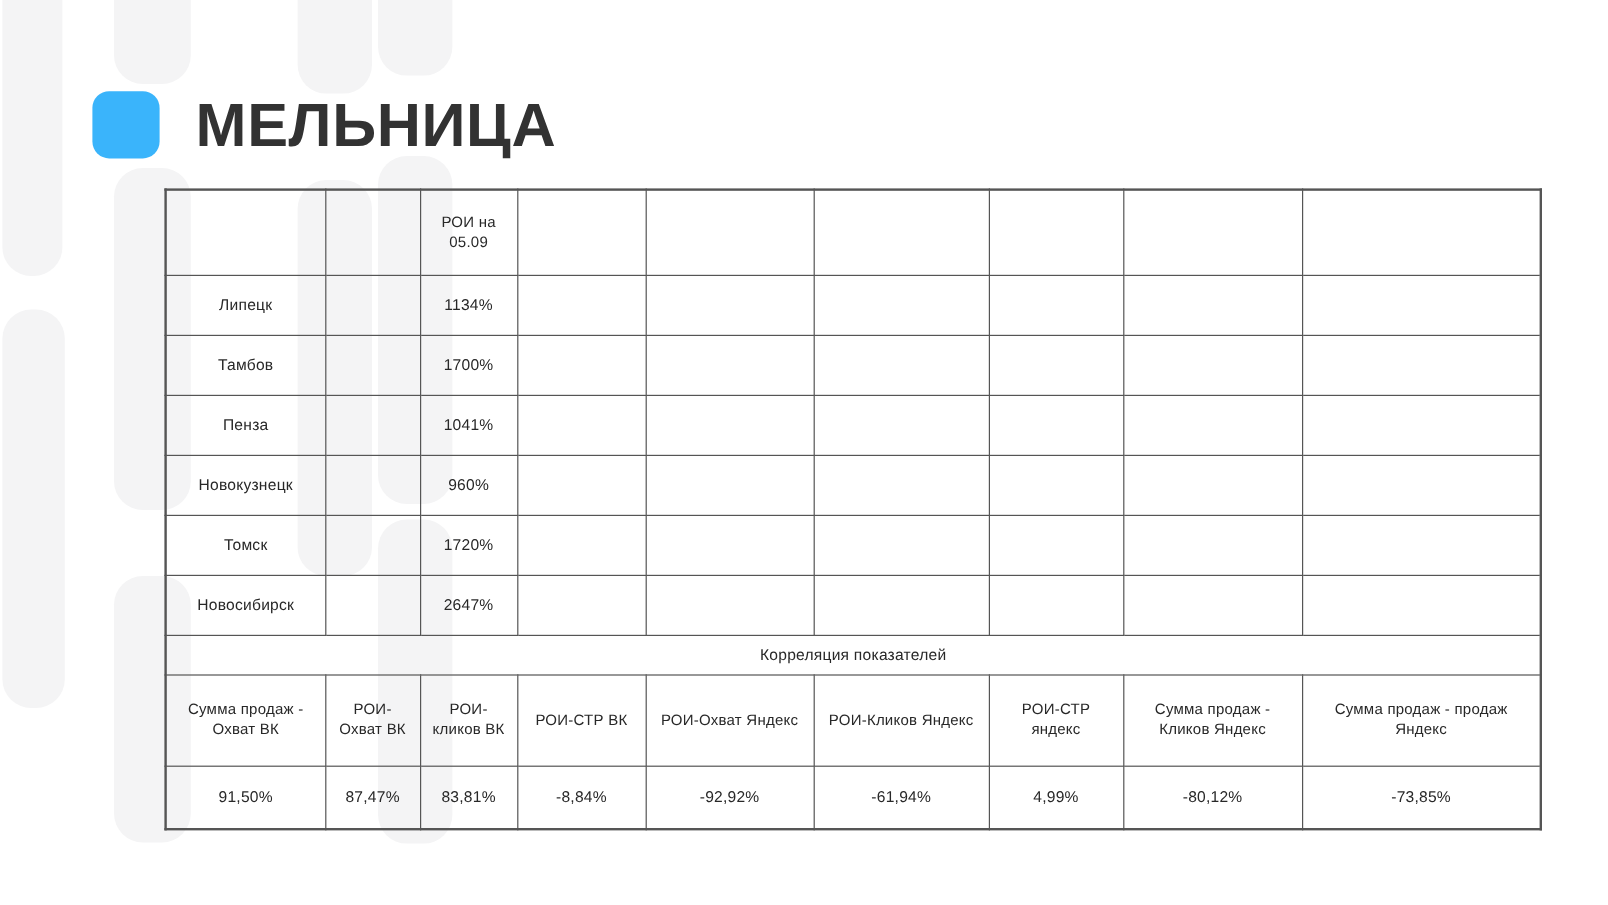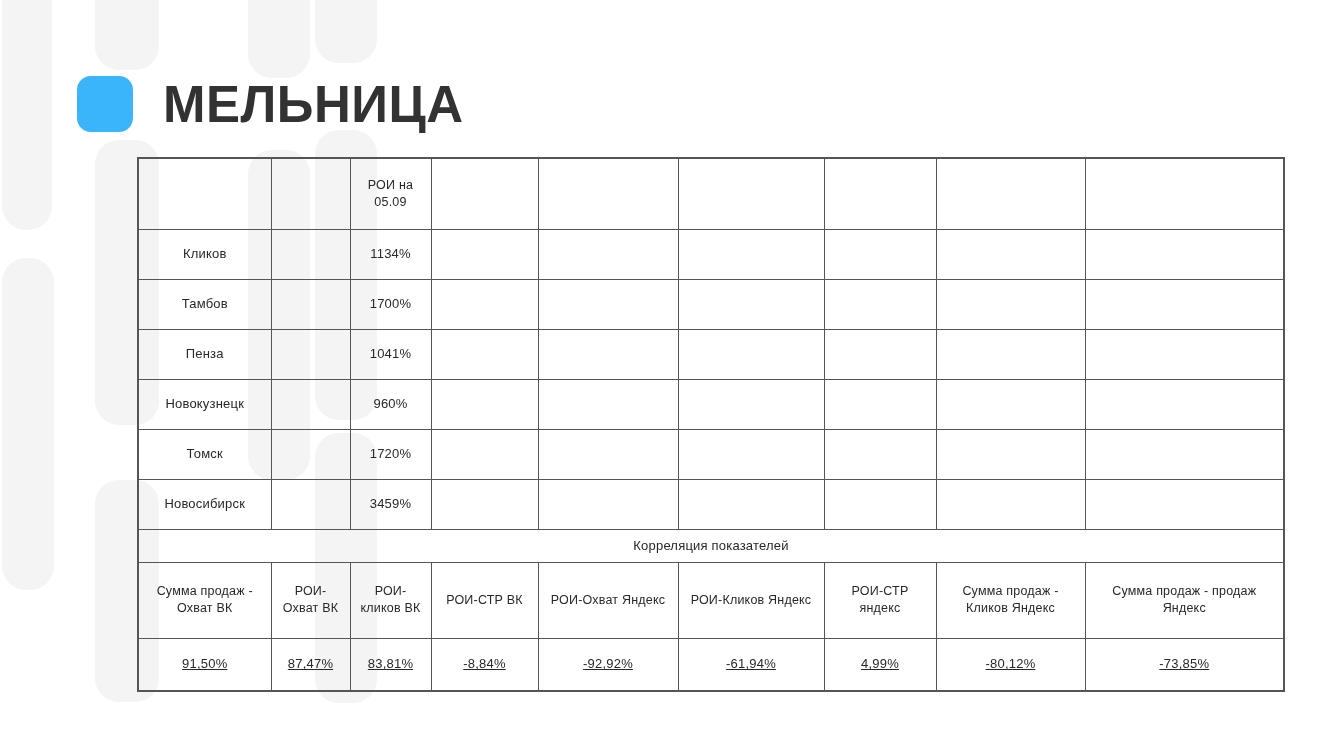--- a/index.html
+++ b/index.html
@@ -72,21 +72,21 @@
     line-height: 1.35;
     letter-spacing: 0.2px;
     padding: 2px 10px;
     background: transparent;
     color: #282828;
   }
   tr.row-header1 { height: 71px; }
   tr.row-city { height: 50px; }
   tr.row-corr-title { height: 33px; }
   tr.row-header2 { height: 76px; margin-left: 37px; }
-  tr.row-values { height: 53px; text-decoration: underline; }
+  tr.row-values { height: 53px; }
   tr.row-header1 td, tr.row-header2 td { font-size: 12.5px; }
 </style>
 </head>
 <body>
 
 <div class="bg-bar" style="left:2px;   top:-40px; width:50px; height:270px;"></div>
 <div class="bg-bar" style="left:2px;   top:258px; width:52px; height:332px;"></div>
 <div class="bg-bar" style="left:95px;  top:-40px; width:64px; height:110px;"></div>
 <div class="bg-bar" style="left:95px;  top:140px; width:64px; height:285px;"></div>
 <div class="bg-bar" style="left:95px;  top:480px; width:64px; height:222px;"></div>
@@ -121,21 +121,21 @@
         <td>РОИ на 05.09</td>
         <td></td>
         <td></td>
         <td></td>
         <td></td>
         <td></td>
         <td></td>
       </tr>
 
       <tr class="row-city">
-        <td>Кликов</td>
+        <td>Липецк</td>
         <td></td>
         <td>1134%</td>
         <td></td>
         <td></td>
         <td></td>
         <td></td>
         <td></td>
         <td></td>
       </tr>
       <tr class="row-city">
@@ -178,21 +178,21 @@
         <td></td>
         <td></td>
         <td></td>
         <td></td>
         <td></td>
         <td></td>
       </tr>
       <tr class="row-city">
         <td>Новосибирск</td>
         <td></td>
-        <td>3459%</td>
+        <td>2647%</td>
         <td></td>
         <td></td>
         <td></td>
         <td></td>
         <td></td>
         <td></td>
       </tr>
 
       <tr class="row-corr-title">
         <td colspan="9">Корреляция показателей</td>

